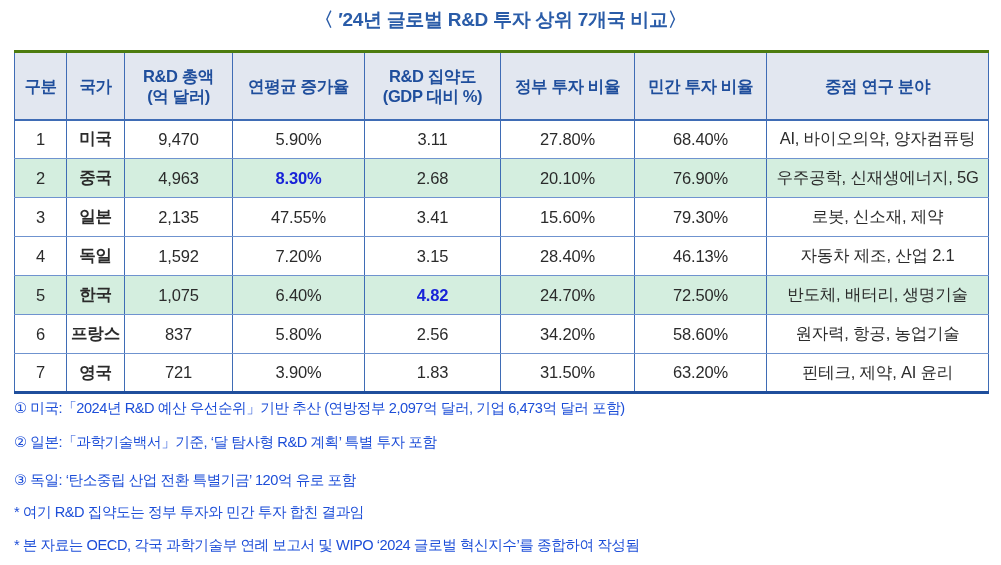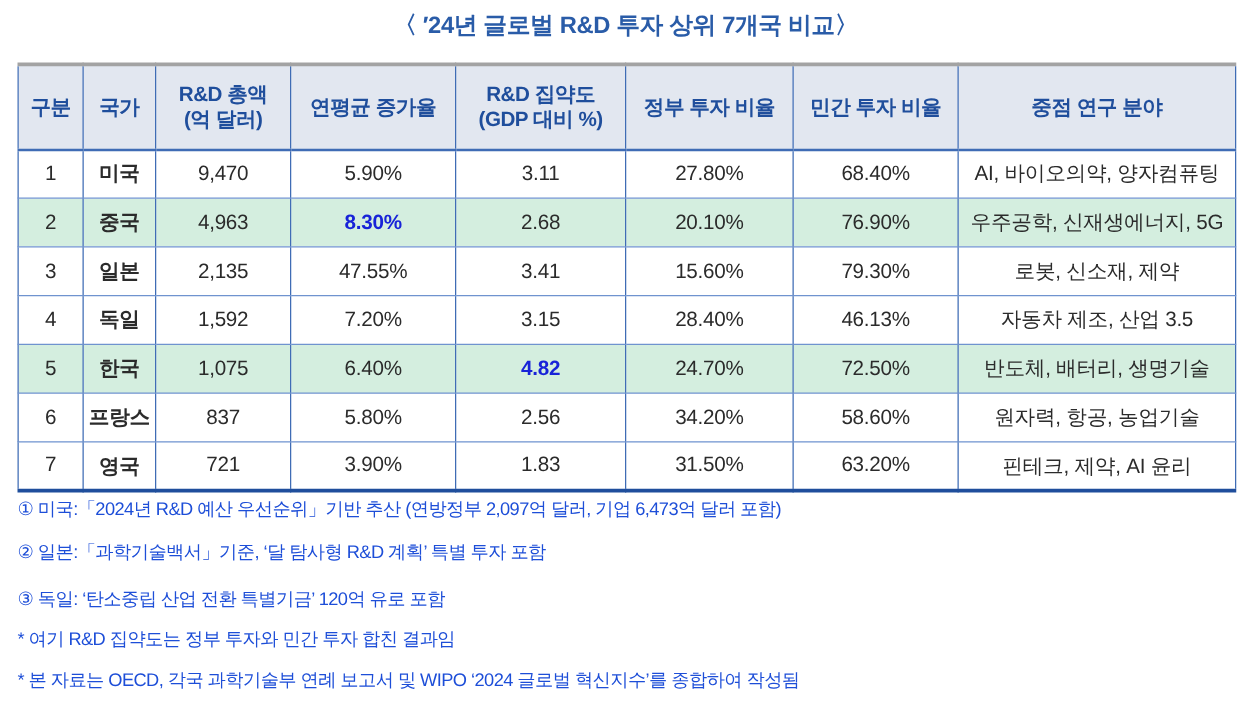--- a/index.html
+++ b/index.html
@@ -45,21 +45,21 @@
   .table-outer {
     position: absolute;
     left: 14px;
     top: 50px;
     width: 974px;
   }
   table.rdtable {
     width: 974px;
     border-collapse: collapse;
     table-layout: fixed;
-    border-top: 3px solid #a3a3a3;
+    border-top: 3px solid #4d7c0f;
     border-bottom: 3px solid #1f4e9c;
   }
   table.rdtable col.c0 { width: 52px; }
   table.rdtable col.c1 { width: 58px; }
   table.rdtable col.c2 { width: 108px; }
   table.rdtable col.c3 { width: 132px; }
   table.rdtable col.c4 { width: 136px; }
   table.rdtable col.c5 { width: 134px; }
   table.rdtable col.c6 { width: 132px; }
   table.rdtable col.c7 { width: 222px; }
@@ -210,21 +210,21 @@
             <td class="field">로봇, 신소재, 제약</td>
           </tr>
           <tr>
             <td class="idx">4</td>
             <td class="cnt">독일</td>
             <td>1,592</td>
             <td>7.20%</td>
             <td>3.15</td>
             <td>28.40%</td>
             <td>46.13%</td>
-            <td class="field">자동차 제조, 산업 3.5</td>
+            <td class="field">자동차 제조, 산업 2.1</td>
           </tr>
           <tr class="hl">
             <td class="idx">5</td>
             <td class="cnt">한국</td>
             <td>1,075</td>
             <td>6.40%</td>
             <td><span class="emph">4.82</span></td>
             <td>24.70%</td>
             <td>72.50%</td>
             <td class="field">반도체, 배터리, 생명기술</td>

